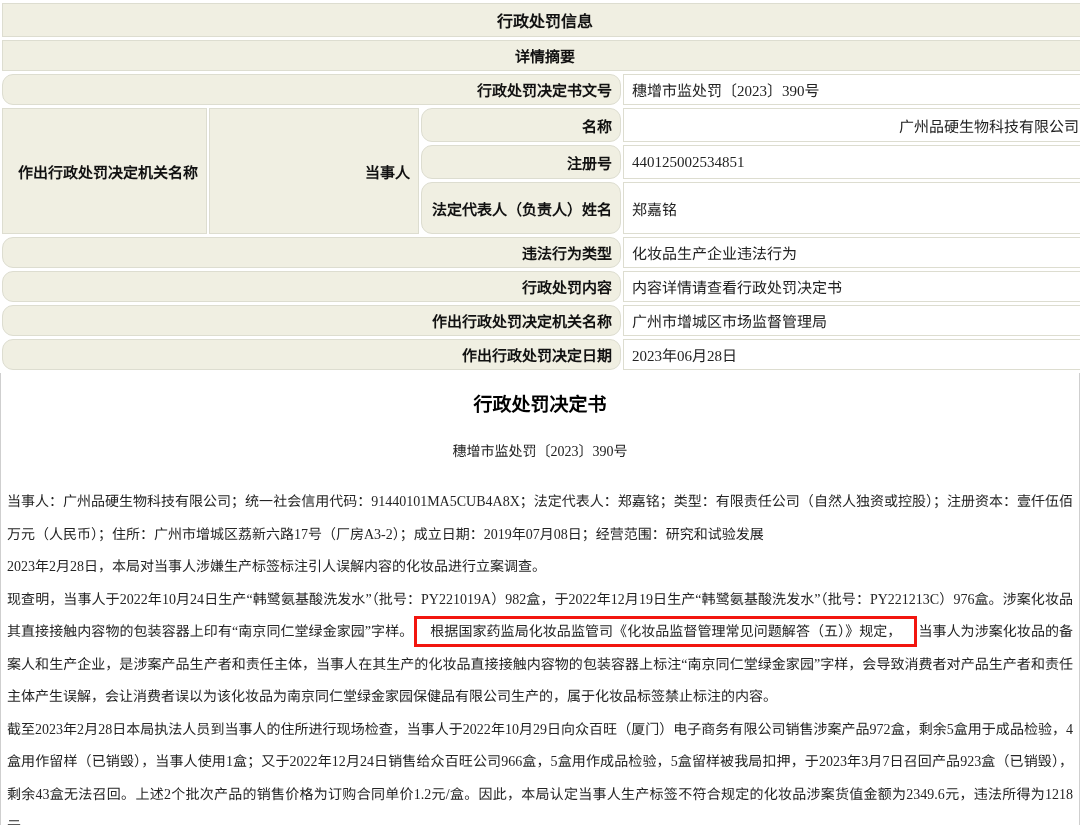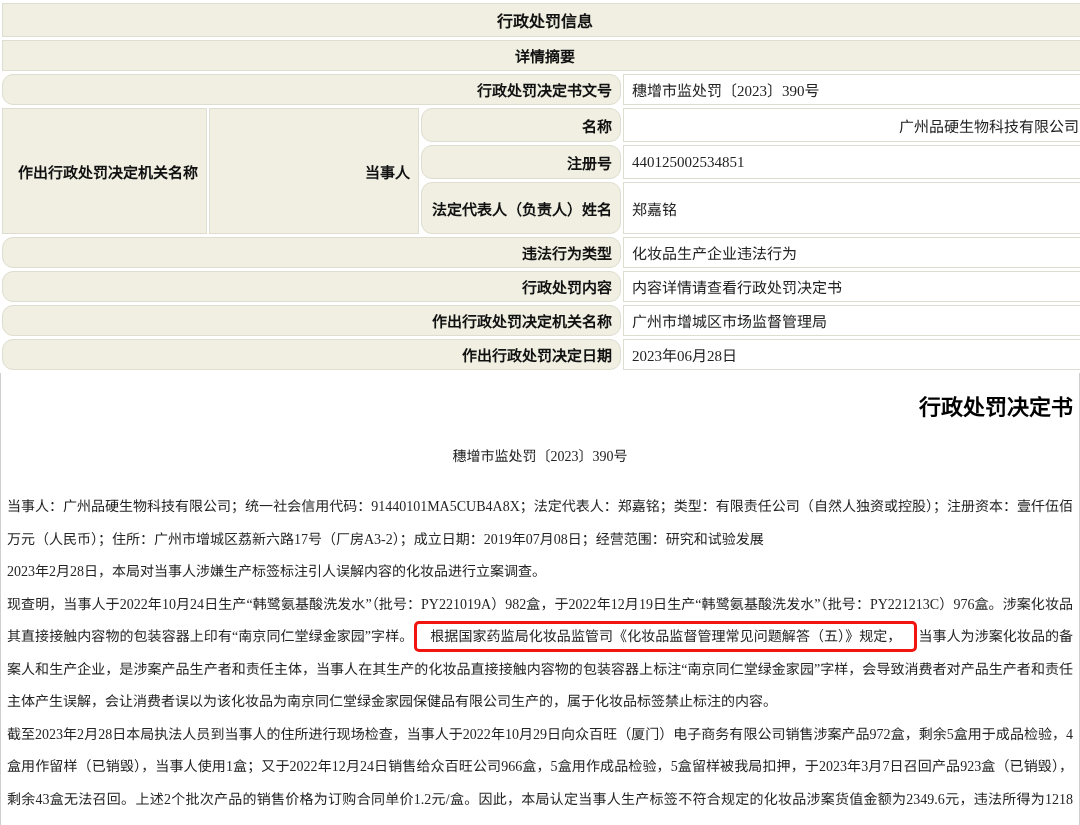--- a/index.html
+++ b/index.html
@@ -59,43 +59,43 @@
   tr.r-legal td{height:52px;}
 
   
   .document{
     border-left:1px solid #cfcfcf;
     border-right:1px solid #cfcfcf;
     padding:14px 6px 0 6px;
     min-height:455px;
   }
   .doc-title{
-    text-align:right;
-    font-size:22px;
+    text-align:center;
+    font-size:19px;
     font-weight:bold;
     margin:2px 0 0 0;
     color:#000;
   }
   .doc-number{
     text-align:center;
     font-size:14px;
     margin-top:24px;
     color:#222;
   }
   .doc-body{
     margin-top:26px;
     font-size:14px;
     line-height:32.5px;
     text-align:justify;
     color:#242424;
   }
   .doc-body p{margin:0;}
   .red-box{
     border:3px solid var(--highlight-border);
-    border-radius:5px;
+    border-radius:0;
     padding:5px 13px;
     margin:0 1px;
     -webkit-box-decoration-break:clone;
     box-decoration-break:clone;
   }
 </style>
 </head>
 <body>
 
 <div class="page">

